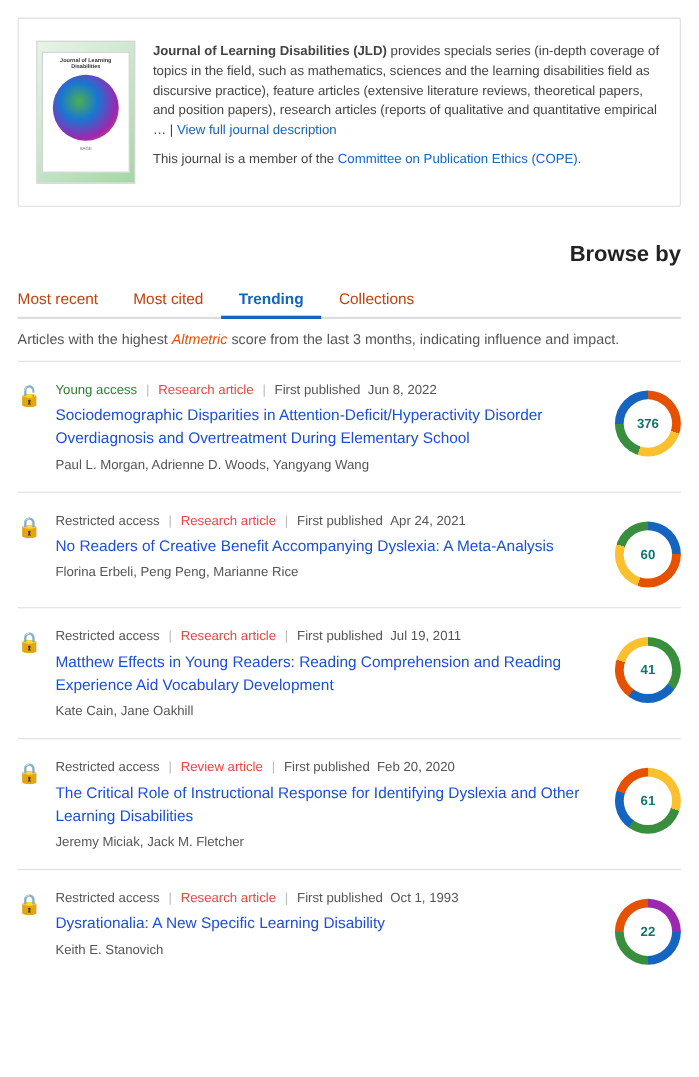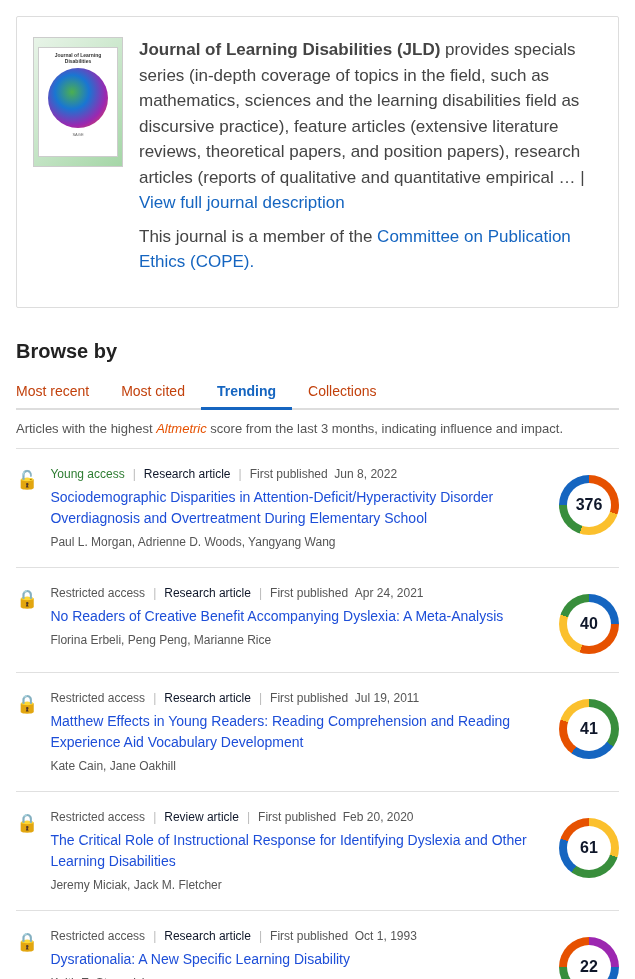--- a/index.html
+++ b/index.html
@@ -57,34 +57,35 @@
       border-radius: 50%;
       background: radial-gradient(circle at 40% 40%, #4caf50, #1976d2, #9c27b0, #ff5722);
     }
     .cover-bottom {
       font-size: 4px;
       margin-top: 4px;
       color: #666;
     }
     .journal-description {
       flex: 1;
-      font-size: 17px;
+      font-size: 12px;
       line-height: 1.5;
       color: #444;
     }
     .journal-description a {
       color: #1565c0;
       text-decoration: none;
     }
     .journal-description p { margin-bottom: 8px; }
     .journal-description p:last-child { margin-bottom: 12px; }
 
     
     .browse-section {
       padding: 16px 16px 0 16px;
+      text-align: right;
     }
     .browse-title {
       font-size: 20px;
       font-weight: bold;
       color: #222;
       margin-bottom: 12px;
     }
 
     
     .tabs {
@@ -165,21 +166,21 @@
       color: #bbb;
     }
     .access-label-free {
       color: #2e7d32;
       font-weight: 500;
     }
     .access-label-restricted {
       color: #555;
     }
     .article-type {
-      color: #0f172a;
+      color: #ef4444;
     }
     .first-published {
       color: #555;
     }
 
     .article-title {
       font-size: 14px;
       line-height: 1.5;
       margin-bottom: 6px;
     }
@@ -224,23 +225,23 @@
       background: conic-gradient(#9c27b0 0% 25%, #1565c0 25% 50%, #388e3c 50% 75%, #e65100 75% 100%);
     }
     .badge-inner {
       width: 44px;
       height: 44px;
       border-radius: 50%;
       background: #fff;
       display: flex;
       align-items: center;
       justify-content: center;
-      font-size: 16px;
+      font-size: 12px;
       font-weight: bold;
-      color: #0f172a;
+      color: #0f766e;
     }
   </style>
 </head>
 <body>
 
 <div class="journal-header">
   <div class="journal-cover">
     <div class="journal-cover-inner">
       <span class="cover-title-text">Journal of Learning Disabilities</span>
       <div class="cover-image-decoration"></div>
@@ -305,21 +306,21 @@
         <span class="article-type">Research article</span>
         <span class="meta-separator">|</span>
         <span class="first-published">First published &nbsp;Apr 24, 2021</span>
       </div>
       <div class="article-title">
         <a href="#">No Readers of Creative Benefit Accompanying Dyslexia: A Meta-Analysis</a>
       </div>
       <div class="article-authors">Florina Erbeli,  Peng Peng,  Marianne Rice</div>
     </div>
     <div class="altmetric-badge badge-32" title="Altmetric score: 32">
-      <div class="badge-inner">40</div>
+      <div class="badge-inner">60</div>
     </div>
   </div>
     <div class="article-item">
     <div class="article-lock">
       <span class="lock-icon">🔒</span>
     </div>
     <div class="article-content">
       <div class="article-meta">
         <span class="access-label-restricted">Restricted access</span>
         <span class="meta-separator">|</span>

